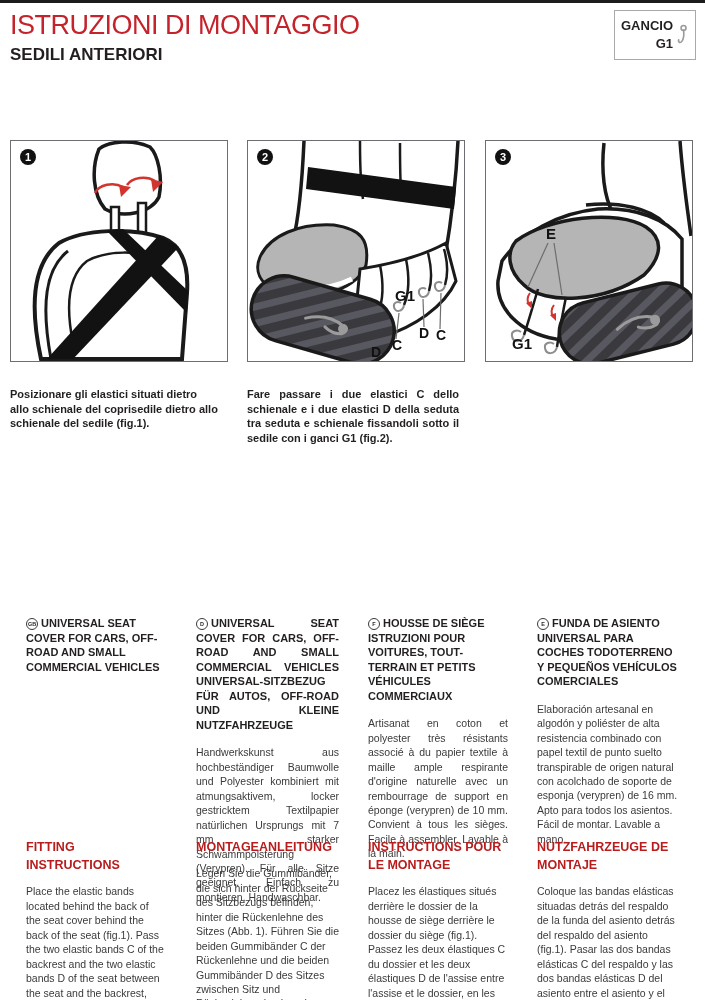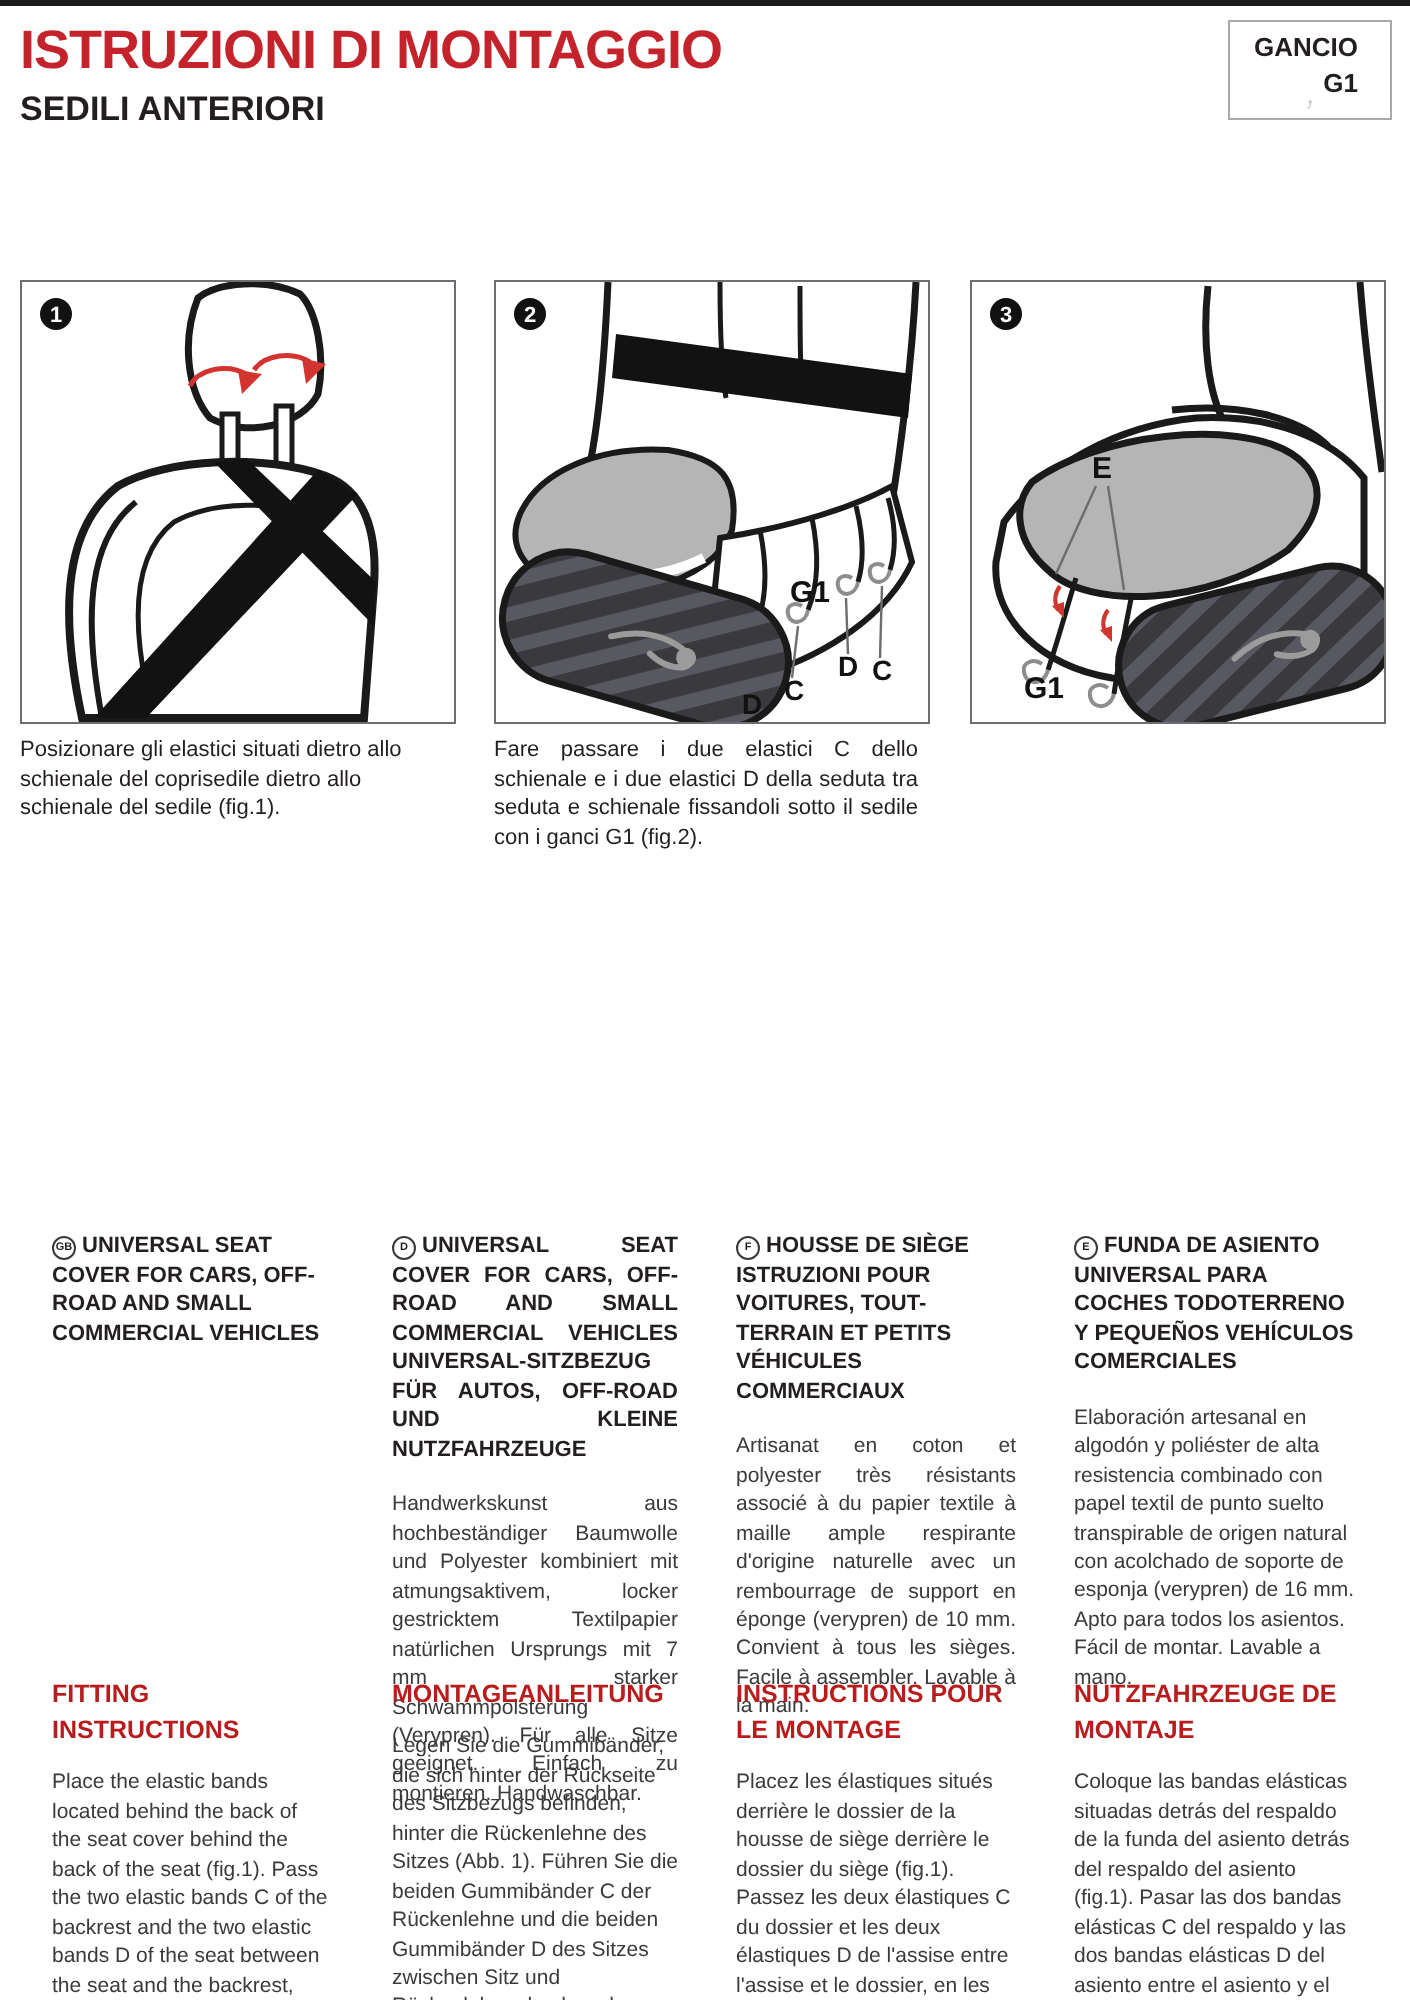--- a/index.html
+++ b/index.html
@@ -1,31 +1,31 @@
 <!DOCTYPE html>
 <html><head>
 <meta charset="utf-8">
 <style>
   html,body{margin:0;padding:0;background:#e8e8e8;}
   .page{position:relative;width:705px;height:1000px;background:#ffffff;
         font-family:"Liberation Sans",sans-serif;color:#231f20;overflow:hidden;}
   .topstrip{position:absolute;left:0;top:0;width:705px;height:3px;background:#1c1c1c;}
-  .title{position:absolute;left:10px;top:10px;font-size:27px;font-weight:bold;
+  .title{position:absolute;left:10px;top:10px;font-size:27px;font-weight:normal;
          letter-spacing:-0.5px;color:#c5232b;}
   .subtitle{position:absolute;left:10px;top:45px;font-size:17px;font-weight:bold;color:#231f20;text-align:right;}
   .hookbox{position:absolute;left:614px;top:10px;width:82px;height:50px;
            border:1.5px solid #a9a9a9;background:#fff;box-sizing:border-box;
-           display:flex;align-items:center;padding:4px 6px;flex-direction:column;}
+           display:flex;align-items:center;padding:4px 6px;}
   .hookbox .txt{flex:1;text-align:right;font-weight:bold;font-size:13px;line-height:1.35;color:#231f20;padding-right:4px;}
   .figbox{position:absolute;top:140px;height:222px;border:1px solid #6d6e71;
           background:#fff;box-sizing:border-box;}
   .fig1{left:10px;width:218px;}
   .fig2{left:247px;width:218px;}
   .fig3{left:485px;width:208px;}
-  .caption{position:absolute;top:368px;font-size:11px;line-height:1.32;color:#231f20;}
+  .caption{position:absolute;top:387px;font-size:11px;line-height:1.32;color:#231f20;font-weight:bold;}
   .cap1{left:10px;width:208px;}
   .cap2{left:247px;width:212px;text-align:justify;}
   .cap3{left:485px;width:210px;}
   .col{position:absolute;font-size:10.5px;line-height:1.38;color:#3a3a3a;}
   .mid{top:616px;}
   .bot{top:838px;}
   .c0{left:26px;width:140px;}
   .c1{left:196px;width:143px;}
   .c2{left:368px;width:140px;}
   .c3{left:537px;width:143px;}

